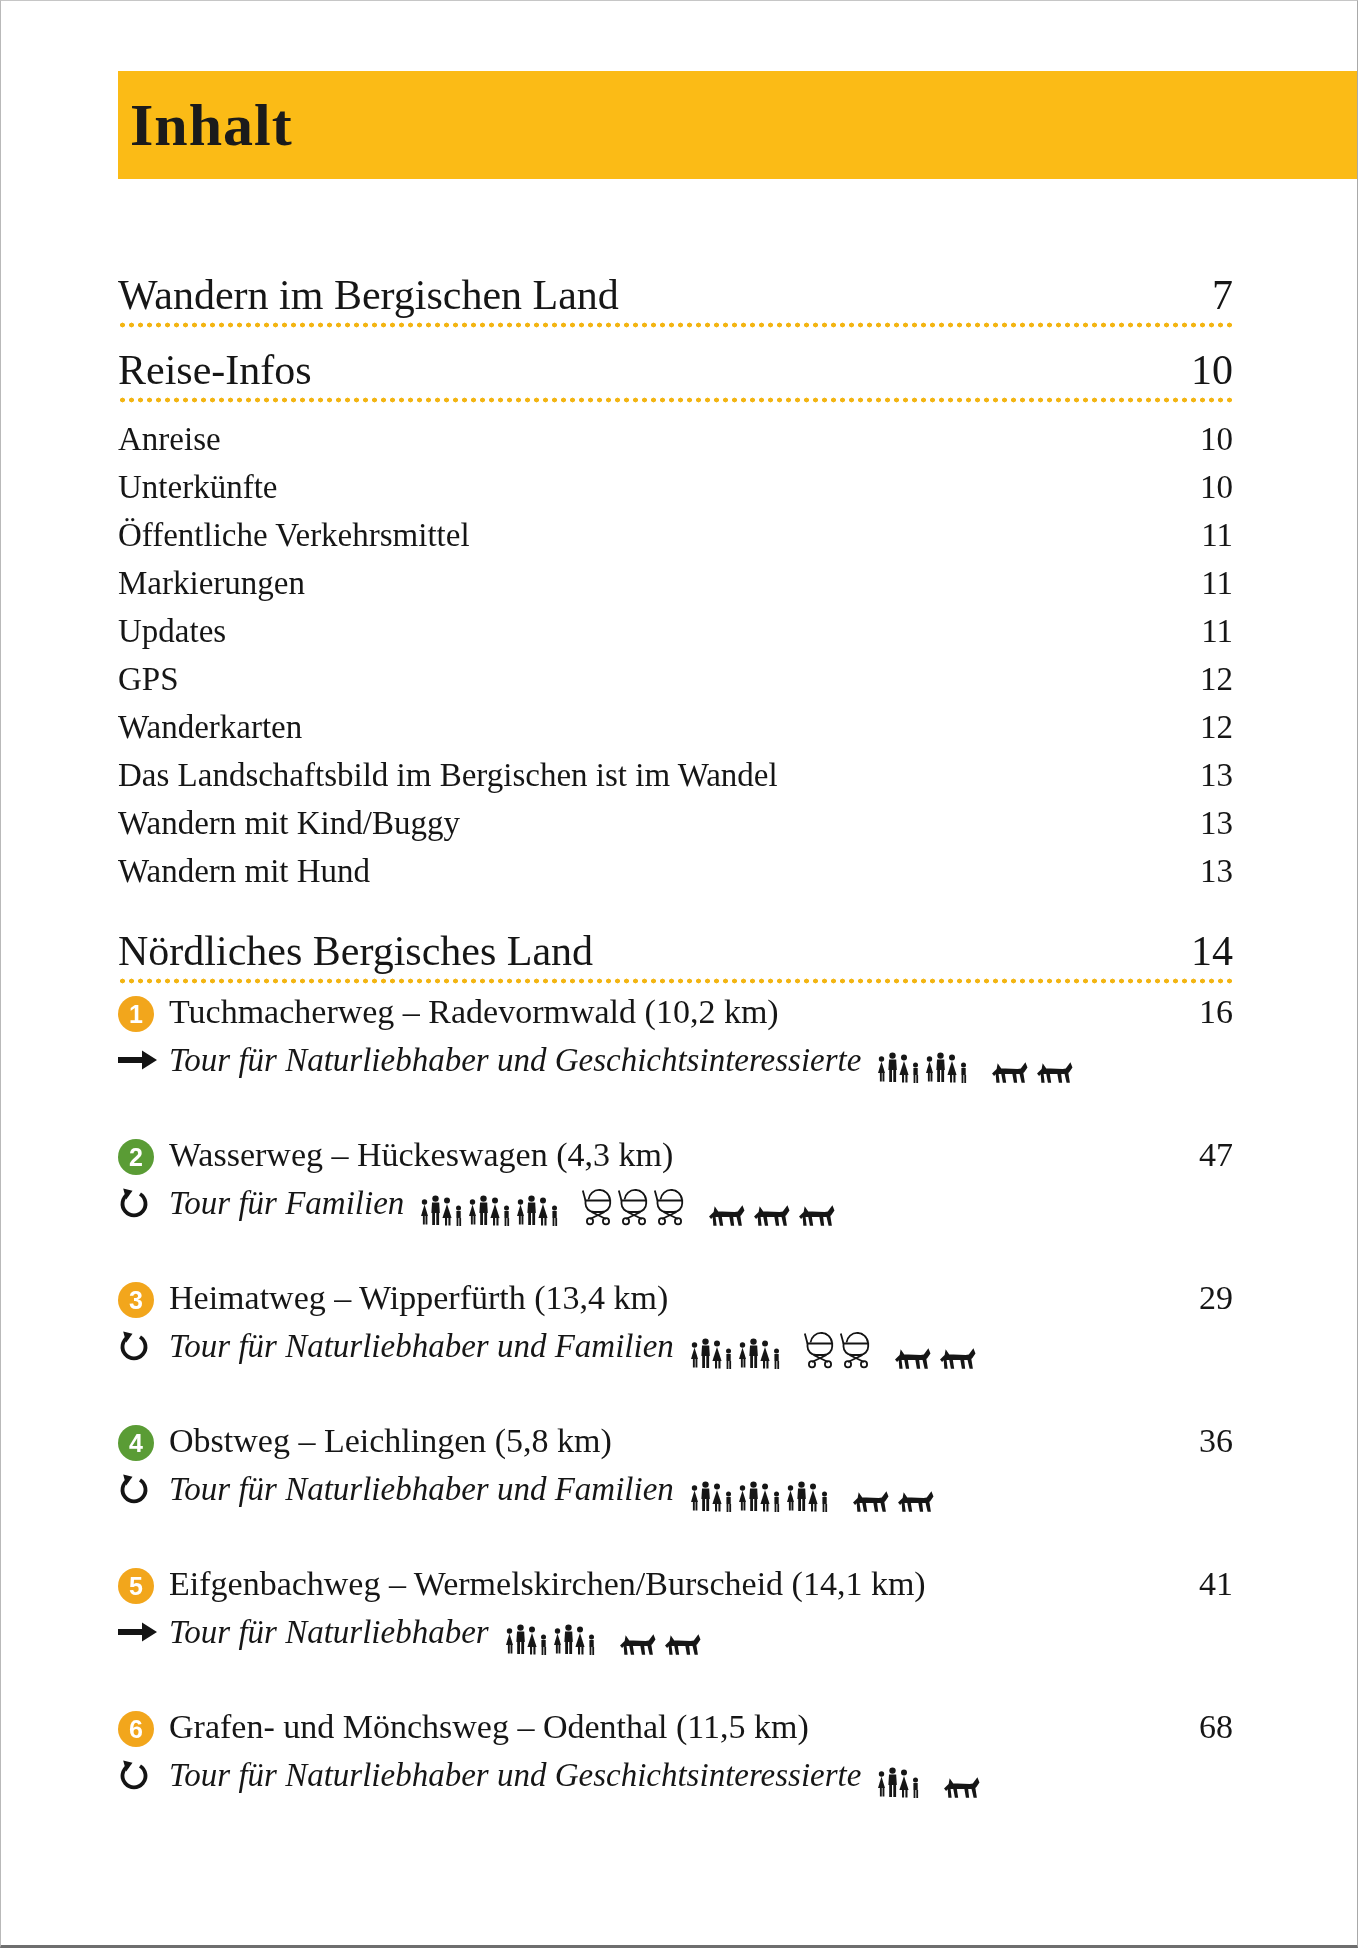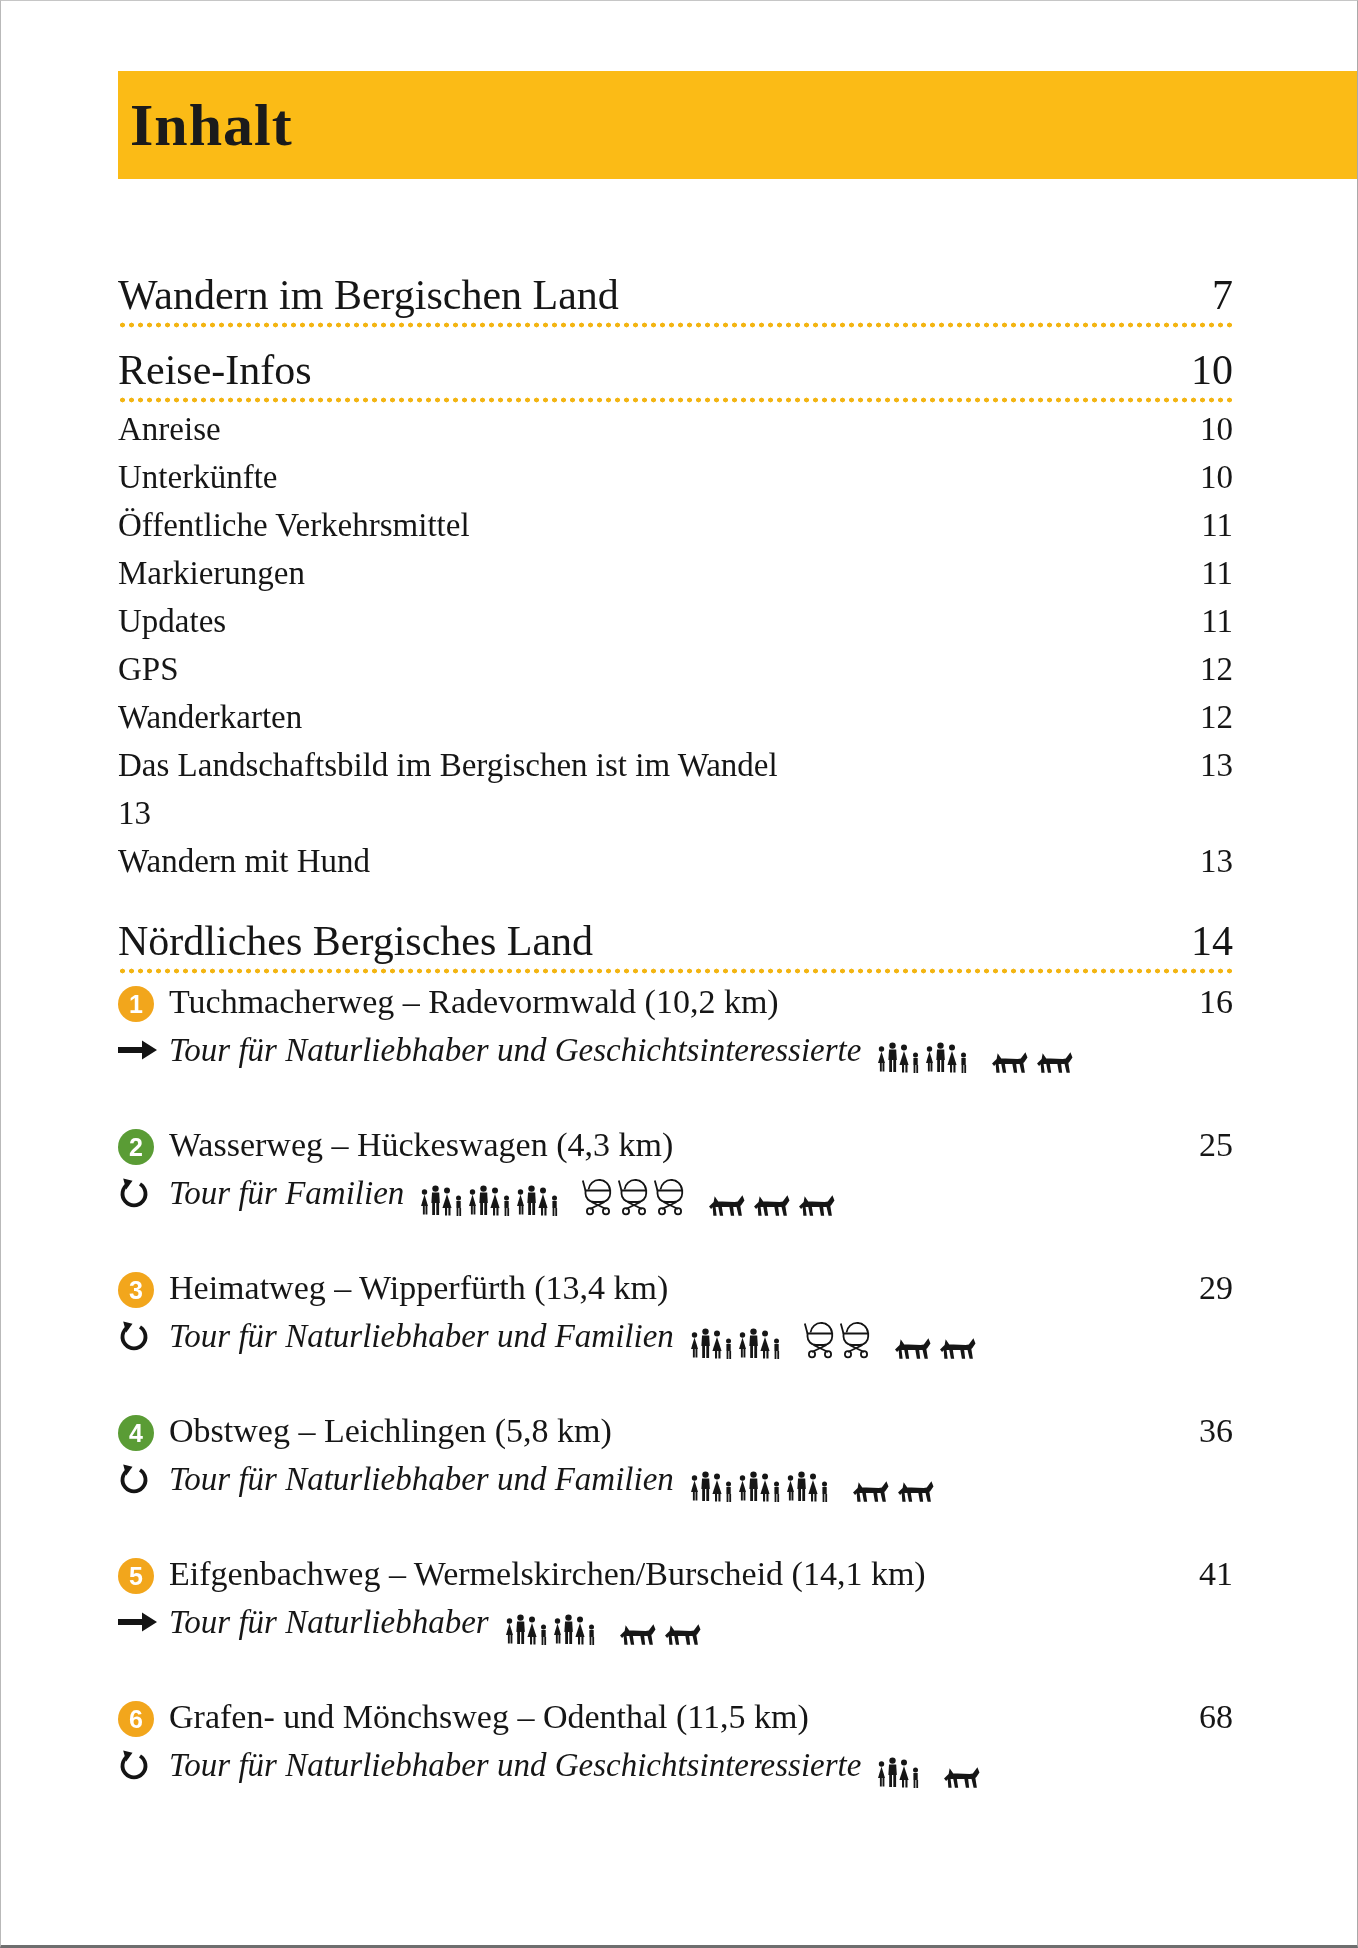--- a/index.html
+++ b/index.html
@@ -29,21 +29,21 @@
   .chapter-row{font-size:42px;line-height:48px;}
   .chapter-row .pg{font-size:42px;}
   .dotted-rule{
     height:6px;margin-top:3px;
     background-image:radial-gradient(circle, #f3b513 2.2px, rgba(0,0,0,0) 2.7px);
     background-size:9px 6px;background-repeat:repeat-x;background-position:0 50%;
   }
   .ch1{margin-top:92px;}
   .ch2{margin-top:18px;}
   .ch3{margin-top:32px;}
-  .sub-list{margin-top:2px;}
+  .sub-list{margin-top:12px;}
   .sub-row{font-size:33px;line-height:48px;}
   .tour-list{margin-top:4px;}
   .tour{margin-bottom:47px;}
   .tour-title-row{font-size:34px;line-height:48px;}
   .tour-left{display:flex;align-items:baseline;}
   .badge{
     display:inline-block;width:36px;height:36px;border-radius:50%;
     color:#ffffff;font-family:"Liberation Sans", sans-serif;
     font-size:25px;font-weight:bold;line-height:36px;text-align:center;
     margin-right:15px;align-self:center;transform:translateY(2px);
@@ -157,20 +157,21 @@
       </div>
       <div class="row sub-row">
         <span>Wanderkarten</span>
         <span>12</span>
       </div>
       <div class="row sub-row">
         <span>Das Landschaftsbild im Bergischen ist im Wandel</span>
         <span>13</span>
       </div>
       <div class="row sub-row">
+        <span>Wandern mit Kind/Buggy</span>
         <span>13</span>
       </div>
       <div class="row sub-row">
         <span>Wandern mit Hund</span>
         <span>13</span>
       </div>
     </div>
 
     <div class="row chapter-row ch3">
       <span>Nördliches Bergisches Land</span>
@@ -215,21 +216,21 @@
           </span>
         </div>
       </div>
 
       <div class="tour">
         <div class="row tour-title-row">
           <span class="tour-left">
             <span class="badge badge-green">2</span>
             <span>Wasserweg – Hückeswagen (4,3 km)</span>
           </span>
-          <span>25</span>
+          <span>47</span>
         </div>
         <div class="tour-desc-row">
           <span class="route-icon-slot">
               <svg width="32" height="30" viewBox="0 0 32 30">
                 <use href="#sym-loop"></use>
               </svg>
             </span>
           <span>Tour für Familien</span>
           <span class="pictos">
             <span class="picto-group">

